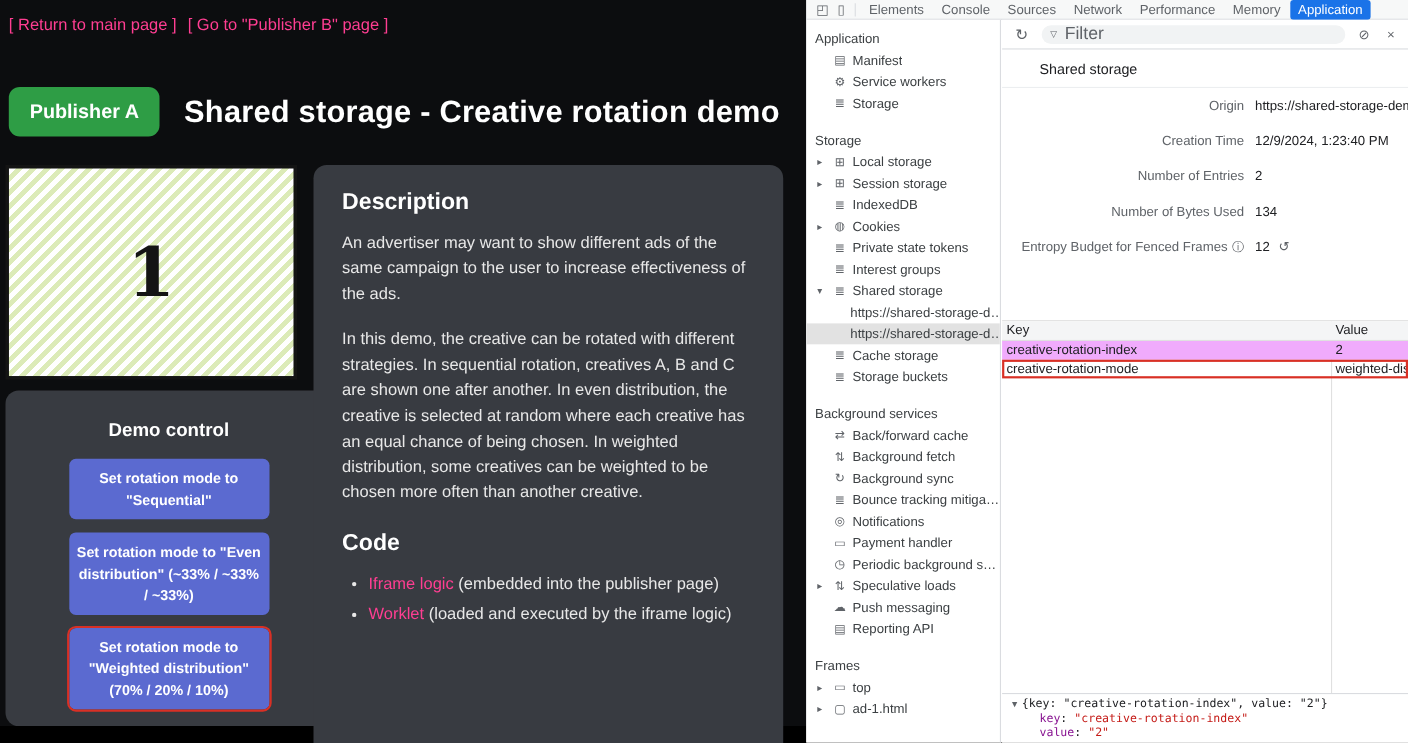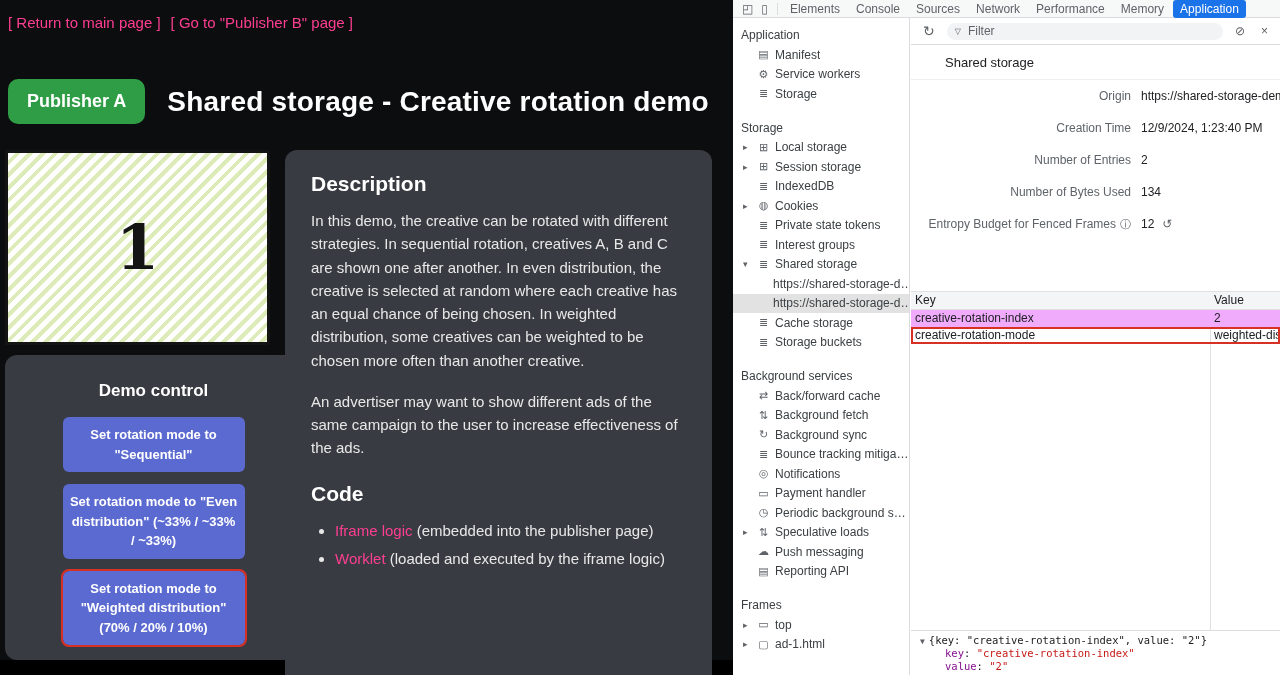--- a/index.html
+++ b/index.html
@@ -54,21 +54,21 @@
   .sb-item .lbl{overflow:hidden;text-overflow:clip;}
   .sb-item.child{padding-left:40px;}
   .sb-item.selected{background:#e2e2e2;}
   .dt-main{position:absolute;left:178px;top:18px;right:0;bottom:0;background:#fff;}
   .dt-toolbar{position:absolute;left:0;top:0;right:0;height:27px;display:flex;align-items:center;gap:8px;
     padding:0 8px;border-bottom:1px solid var(--dt-border);box-sizing:border-box;}
   .refresh{font-size:14px;}
   .filter-box{flex:1;height:17px;background:#f1f3f4;border-radius:9px;display:flex;align-items:center;gap:5px;padding:0 8px;}
   .funnel{font-size:8px;color:var(--dt-gray);}
   .filter-input{border:none;background:transparent;outline:none;flex:1;font-family:"Liberation Sans",sans-serif;
-    font-size:12px;color:var(--dt-text);}
+    font-size:16px;color:var(--dt-text);}
   .filter-input::placeholder{color:var(--dt-gray);}
   .panel-heading{position:absolute;left:0;top:27px;right:0;height:35px;display:flex;align-items:center;
     padding-left:34px;font-size:13px;border-bottom:1px solid #eceef0;box-sizing:border-box;}
   .meta{position:absolute;left:0;top:62px;right:0;padding-left:16px;}
   .meta-row{height:32px;display:grid;grid-template-columns:204px 1fr;column-gap:10px;align-items:center;}
   .meta-label{justify-self:end;text-align:right;color:var(--dt-gray);white-space:nowrap;display:flex;align-items:center;gap:4px;}
   .meta-value{color:var(--dt-text);white-space:nowrap;overflow:hidden;display:flex;align-items:center;gap:8px;}
   .info-ic{font-size:11px;color:var(--dt-gray);}
   .reset-ic{font-size:12px;color:var(--dt-gray);cursor:pointer;}
   .kv-table{position:absolute;left:0;top:273px;right:0;height:339px;border-top:1px solid #e0e0e0;box-sizing:border-box;}
@@ -105,22 +105,22 @@
   <div class="control-panel">
     <div class="control-heading">Demo control</div>
     <div class="btn-col">
       <button class="rot-btn">Set rotation mode to "Sequential"</button>
       <button class="rot-btn">Set rotation mode to "Even distribution" (~33% / ~33% / ~33%)</button>
       <button class="rot-btn highlighted">Set rotation mode to "Weighted distribution" (70% / 20% / 10%)</button>
     </div>
   </div>
   <div class="desc-panel">
     <h2>Description</h2>
+    <p>An advertiser may want to show different ads of the same campaign to the user to increase effectiveness of the ads.</p>
     <p>In this demo, the creative can be rotated with different strategies. In sequential rotation, creatives A, B and C are shown one after another. In even distribution, the creative is selected at random where each creative has an equal chance of being chosen. In weighted distribution, some creatives can be weighted to be chosen more often than another creative.</p>
-    <p>An advertiser may want to show different ads of the same campaign to the user to increase effectiveness of the ads.</p>
     <h2 class="code">Code</h2>
     <ul class="code-list">
       <li><a class="code-link">Iframe logic</a><span> (embedded into the publisher page)</span></li>
       <li><a class="code-link">Worklet</a><span> (loaded and executed by the iframe logic)</span></li>
     </ul>
   </div>
 </div>
 
 <div class="devtools">
   <div class="dt-tabbar">

